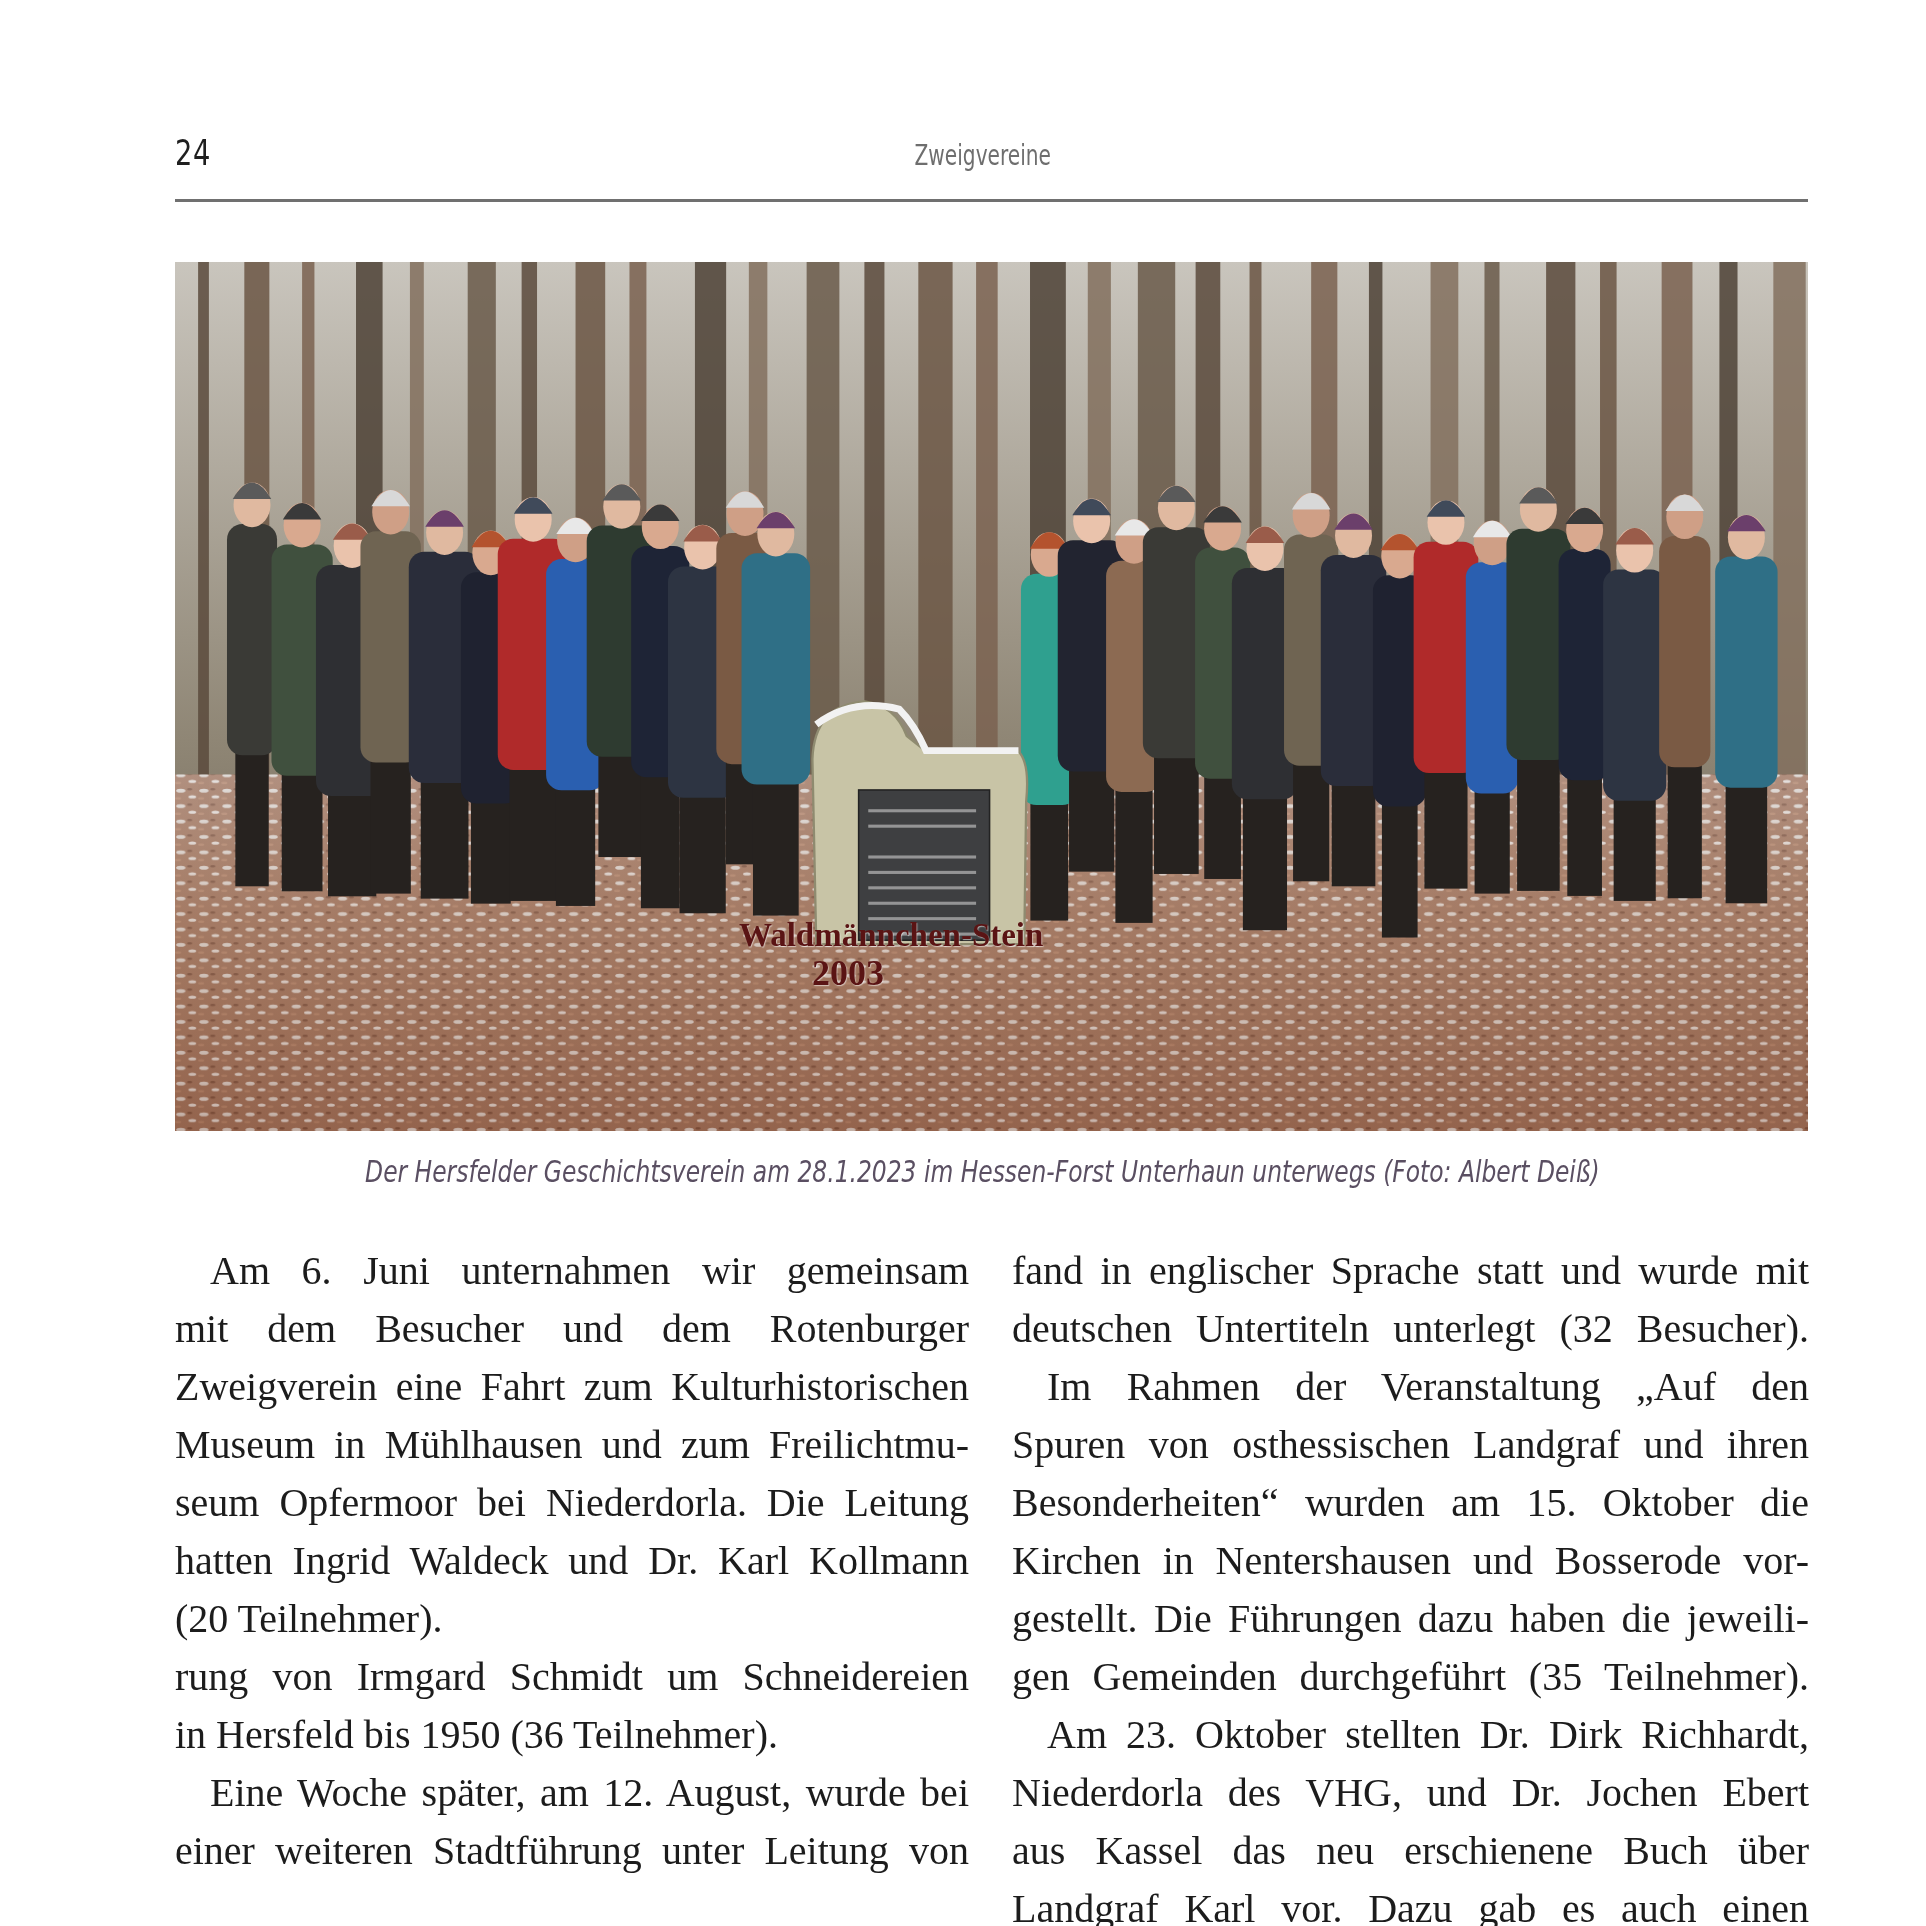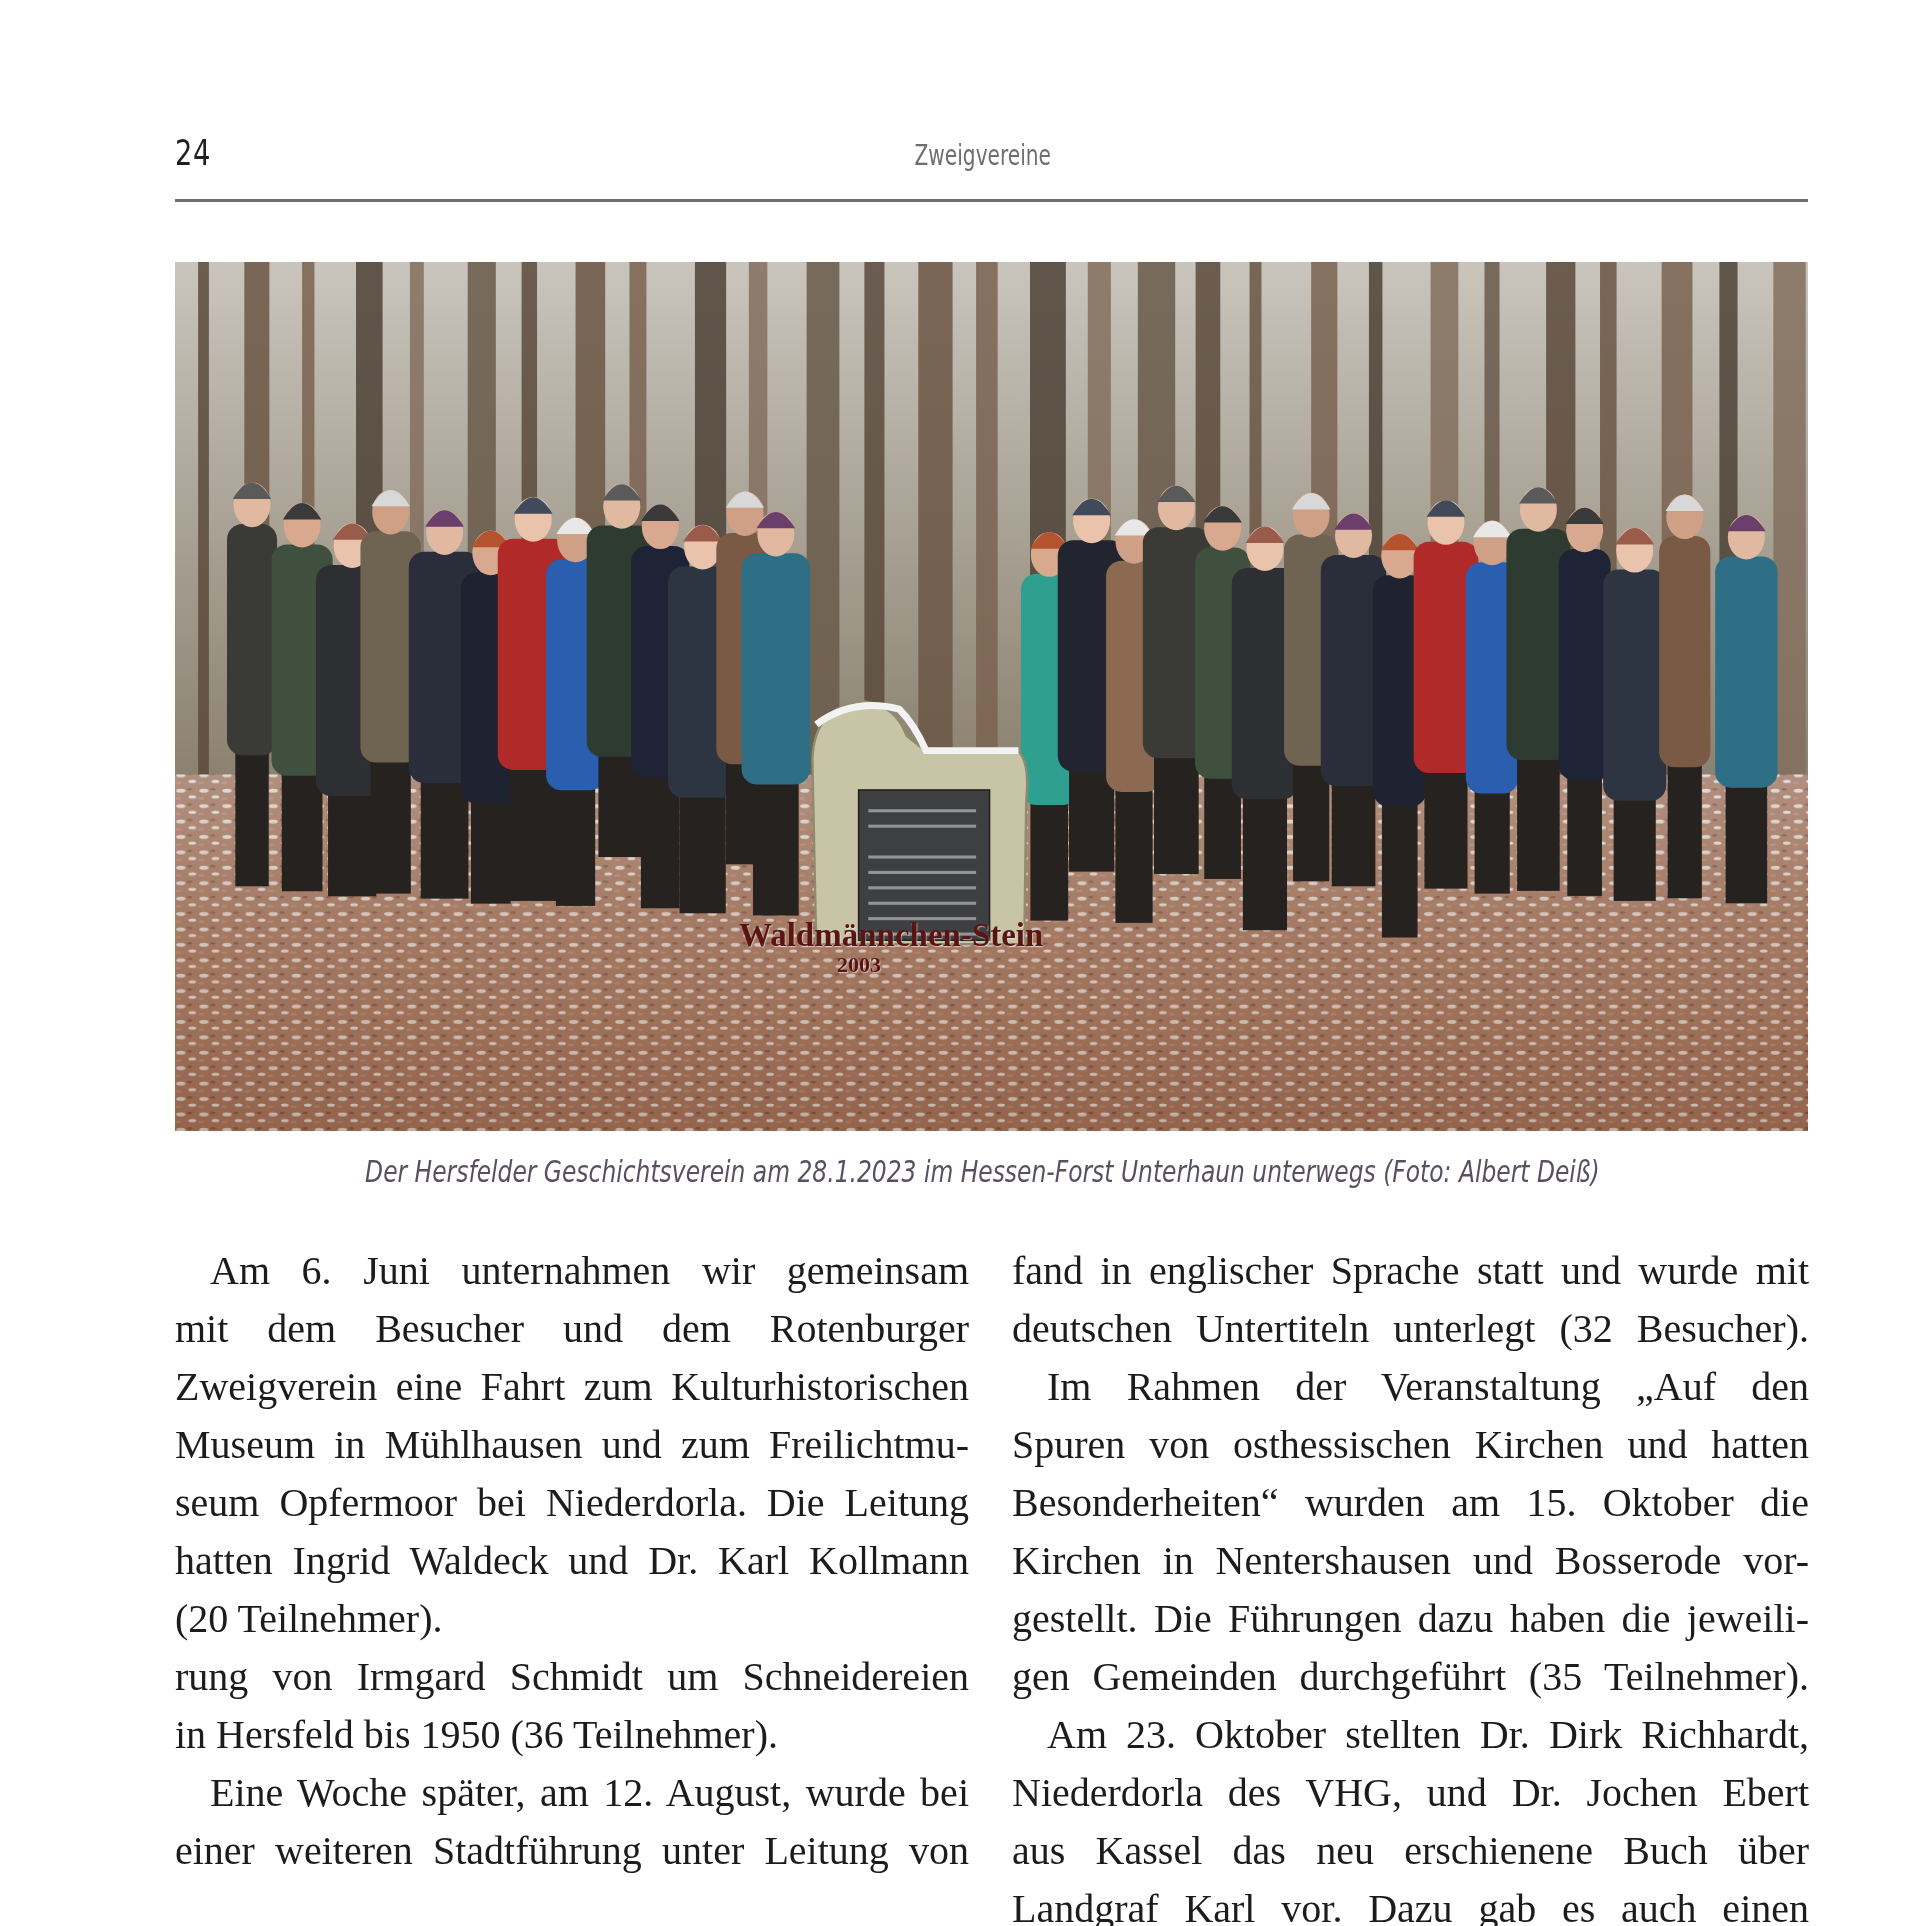--- a/index.html
+++ b/index.html
@@ -24,21 +24,21 @@
     position: absolute; left: 175px; top: 262px; width: 1633px; height: 869px; overflow: hidden;
     background: #8a8373;
   }
   .photo svg { display: block; width: 100%; height: 100%; }
   .stone-caption {
     position: absolute; left: 564px; top: 655px;
     font-family: "Liberation Serif", serif; font-weight: bold; color: #5a1414;
     text-shadow: 0.8px 0.8px 1.2px rgba(255,255,255,0.6);
   }
   .stone-caption .line1 { font-size: 33px; display: block; }
-  .stone-caption .line2 { font-size: 22px; display: block; margin-left: 98px; margin-top: -2.3px; }
+  .stone-caption .line2 { font-size: 36px; display: block; margin-left: 73px; margin-top: -2.3px; }
 
   .caption {
     position: absolute; left: 0; width: 1965px; top: 1154px; text-align: center;
     font-family: "DejaVu Sans", sans-serif; font-style: italic; font-size: 30px; color: #5a4f62;
   }
   .caption span { display: inline-block; transform: scaleX(0.78); white-space: nowrap; }
 
   .column {
     position: absolute; top: 1242px;
     font-family: "Liberation Serif", serif; font-size: 40px; line-height: 58px; color: #1c1c1c;
@@ -326,21 +326,21 @@
       <span class="line last">(20 Teilnehmer).</span>
       <span class="line">rung von Irmgard Schmidt um Schneidereien</span>
       <span class="line last">in Hersfeld bis 1950 (36 Teilnehmer).</span>
       <span class="line indent">Eine Woche später, am 12. August, wurde bei</span>
       <span class="line">einer weiteren Stadtführung unter Leitung von</span>
     </div>
   <div class="column right" id="col-right">
       <span class="line">fand in englischer Sprache statt und wurde mit</span>
       <span class="line">deutschen Untertiteln unterlegt (32 Besucher).</span>
       <span class="line indent">Im Rahmen der Veranstaltung „Auf den</span>
-      <span class="line">Spuren von osthessischen Kirchen und hatten</span>
+      <span class="line">Spuren von osthessischen Landgraf und ihren</span>
       <span class="line">Besonderheiten“ wurden am 15. Oktober die</span>
       <span class="line">Kirchen in Nentershausen und Bosserode vor-</span>
       <span class="line">gestellt. Die Führungen dazu haben die jeweili-</span>
       <span class="line">gen Gemeinden durchgeführt (35 Teilnehmer).</span>
       <span class="line indent">Am 23. Oktober stellten Dr. Dirk Richhardt,</span>
       <span class="line">Niederdorla des VHG, und Dr. Jochen Ebert</span>
       <span class="line">aus Kassel das neu erschienene Buch über</span>
       <span class="line">Landgraf Karl vor. Dazu gab es auch einen</span>
     </div>
 

